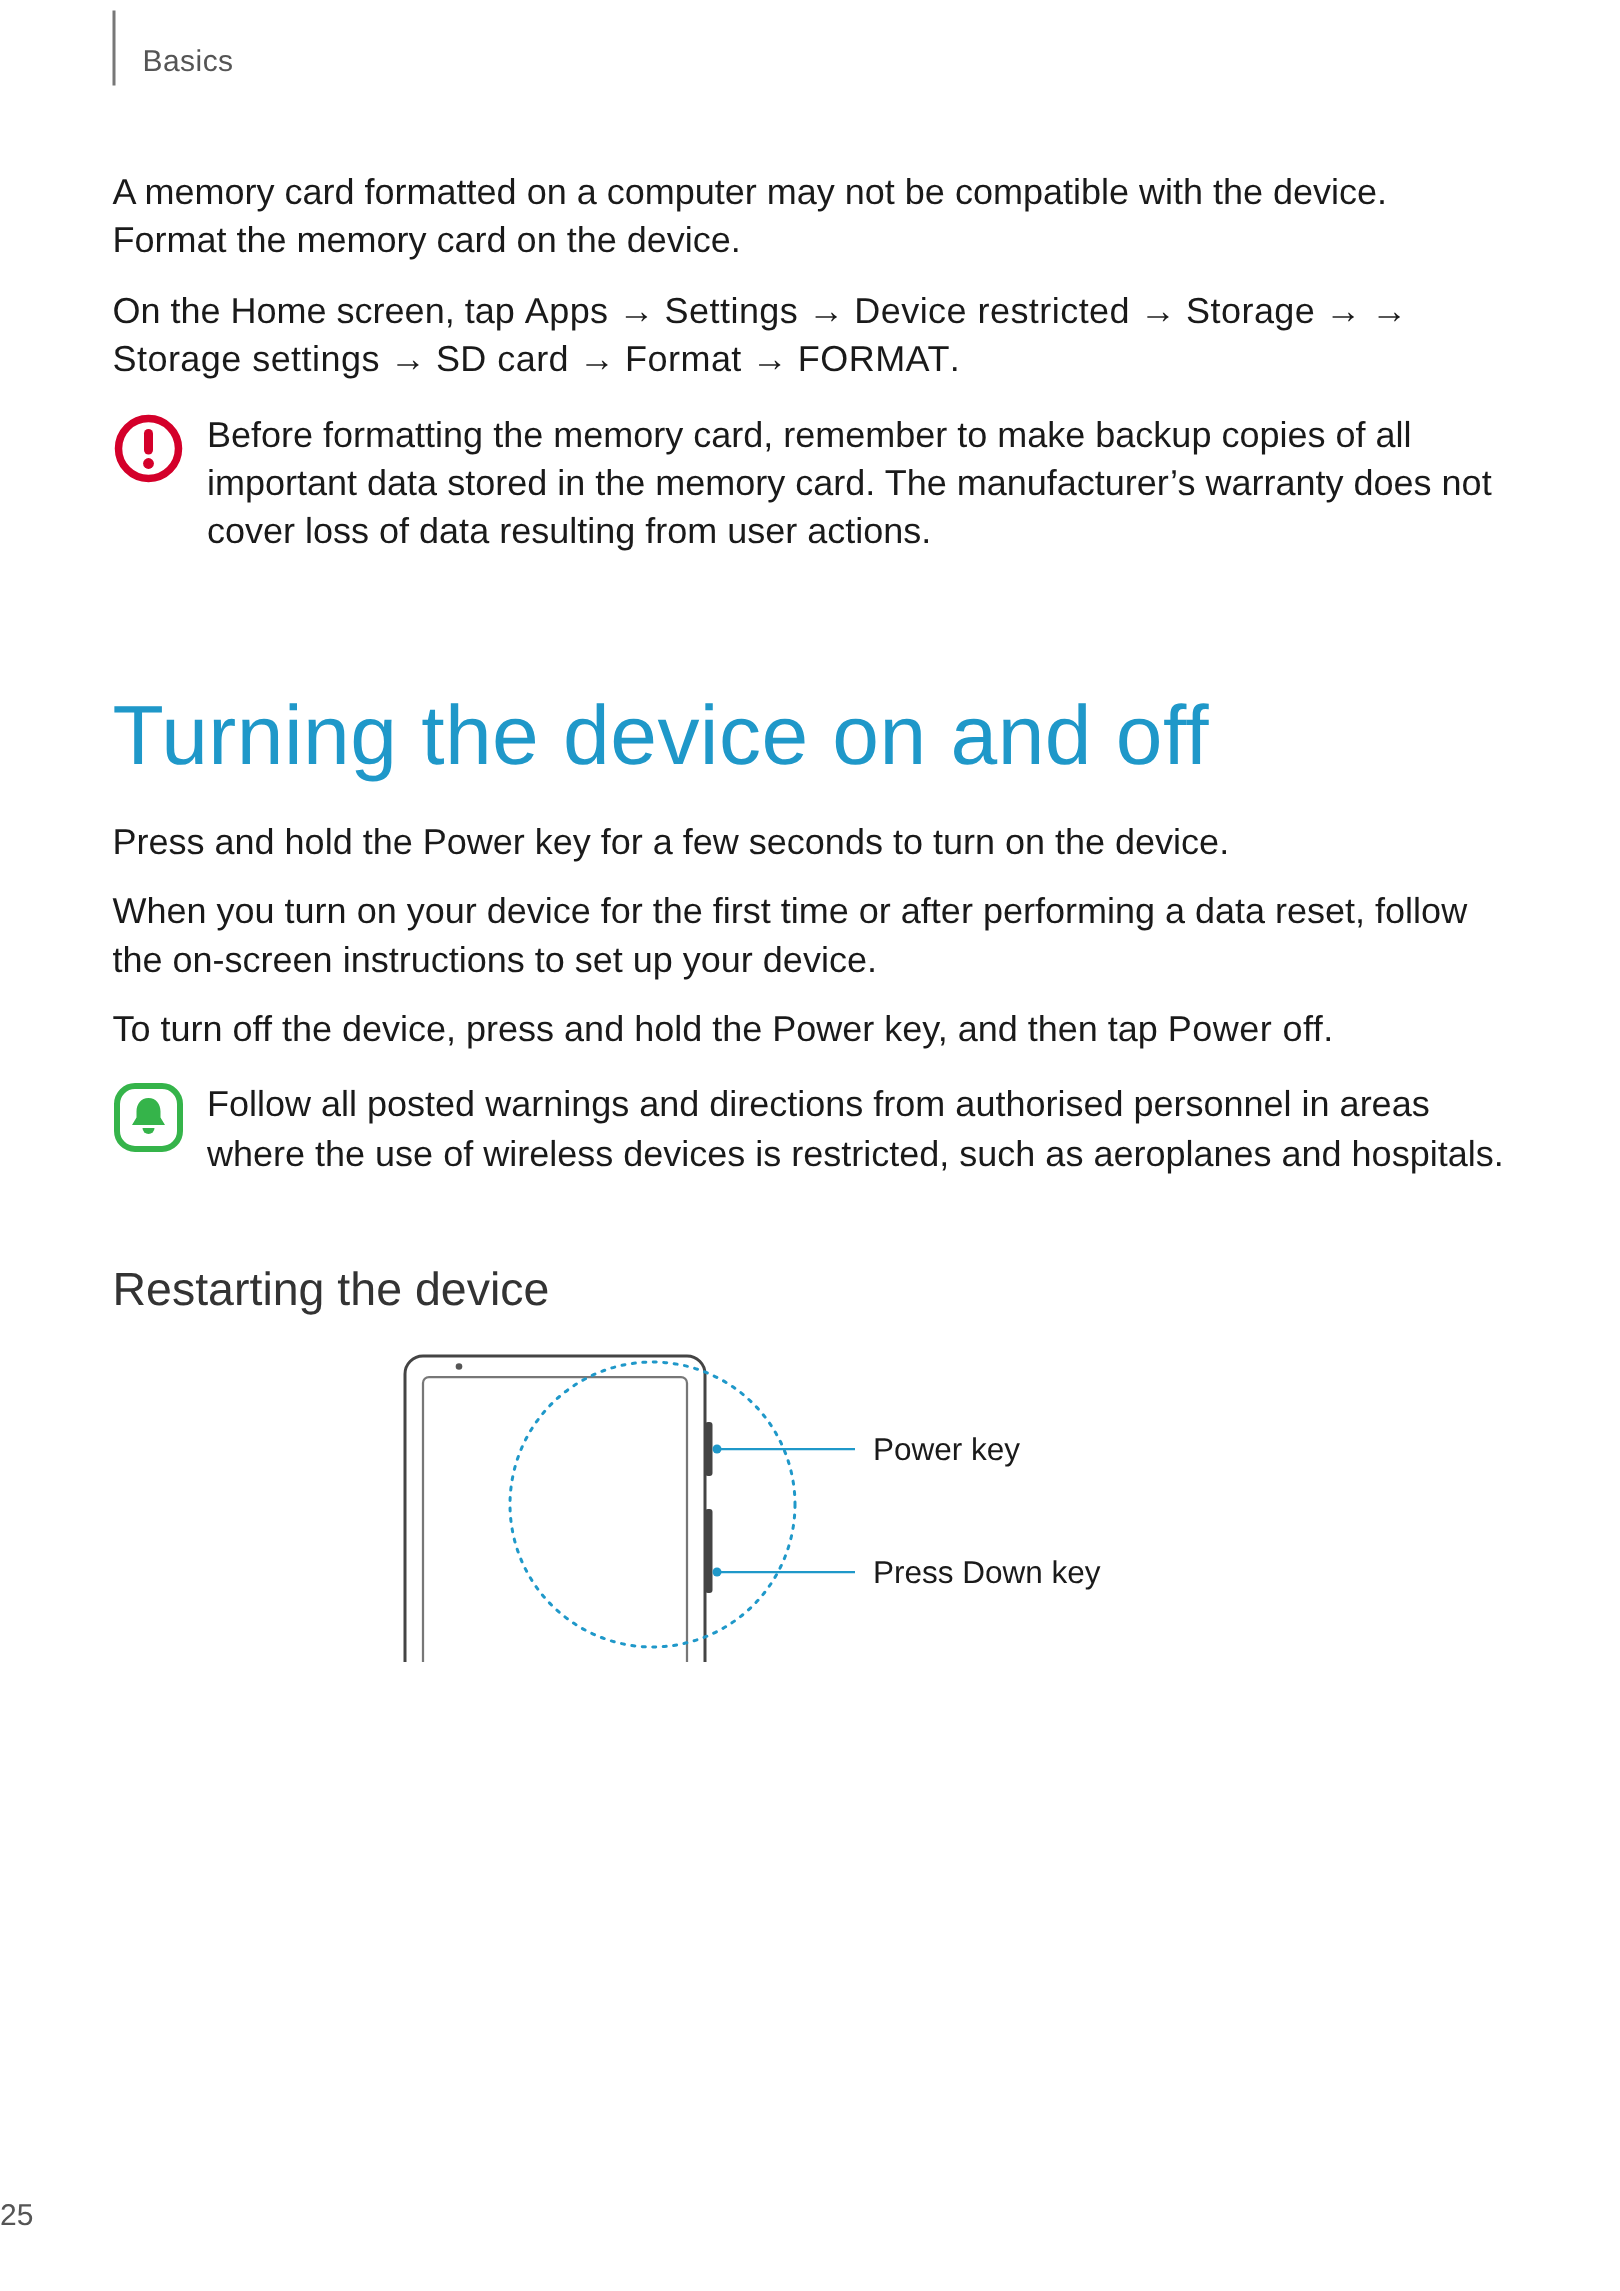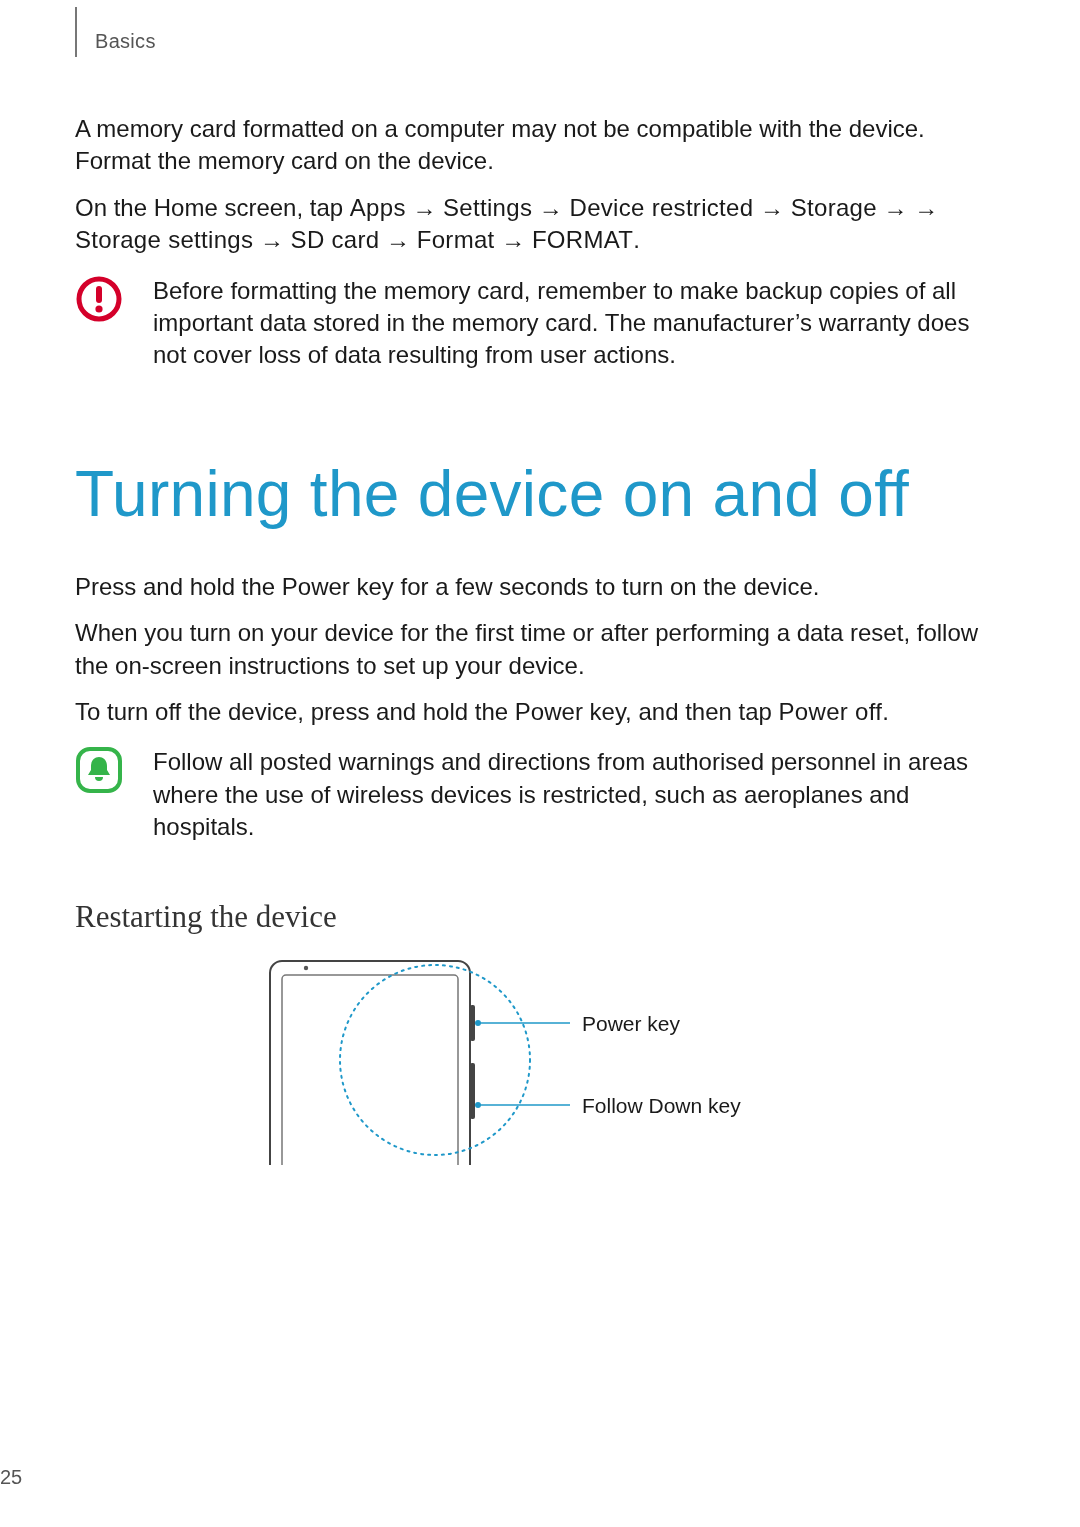--- a/index.html
+++ b/index.html
@@ -35,44 +35,43 @@
     letter-spacing: 0.3px;
   }
   .h2 {
     font-size: 37px;
     color: #b05a75; 
     font-weight: 400;
     letter-spacing: 0.2px;
     margin: 0 0 22px 0;
   }
   .h1 {
-    font-size: 64px;
+    font-size: 56px;
     color: #1f98c9; 
     font-weight: 400;
     letter-spacing: 0.3px;
-    margin: 85px 0 40px 0;
+    margin: 85px 0 24px 0;
   }
   .h3 {
     font-size: 31px;
     color: #333;
     font-weight: 400;
     margin: 56px 0 20px 0;
-    font-family: Liberation Serif, serif;
   }
   p.body {
     font-size: 24px;
     line-height: 1.35;
     margin: 0 0 14px 0;
     color: #1a1a1a;
   }
   .ui-word { font-family: Arial, sans-serif; letter-spacing: 0.3px; }
   .callout {
     display: flex;
     align-items: flex-start;
-    gap: 30px;
+    gap: 15px;
     margin-top: 18px;
   }
   .callout .icon-wrap { flex: 0 0 48px; }
   .callout .callout-text {
     font-size: 24px;
     line-height: 1.35;
   }
   .pagenum {
     position: absolute;
     bottom: 38px;
@@ -185,18 +184,18 @@
 
       <circle cx="175" cy="105" r="95" fill="none" stroke="#1f98c9" stroke-width="2" stroke-dasharray="2 5" stroke-linecap="round"></circle>
 
       <circle cx="218" cy="68" r="3" fill="#1f98c9"></circle>
       <line x1="218" y1="68" x2="310" y2="68" stroke="#1f98c9" stroke-width="1.5"></line>
 
       <circle cx="218" cy="150" r="3" fill="#1f98c9"></circle>
       <line x1="218" y1="150" x2="310" y2="150" stroke="#1f98c9" stroke-width="1.5"></line>
     </svg>
     <div class="diagram-label" style="left:322px; top:57px;">Power key</div>
-    <div class="diagram-label" style="left:322px; top:139px;">Follow Down key</div>
+    <div class="diagram-label" style="left:322px; top:139px;">Press Down key</div>
   </div>
 
 </div>
 
 <div class="pagenum">25</div>
 
 </body></html>

